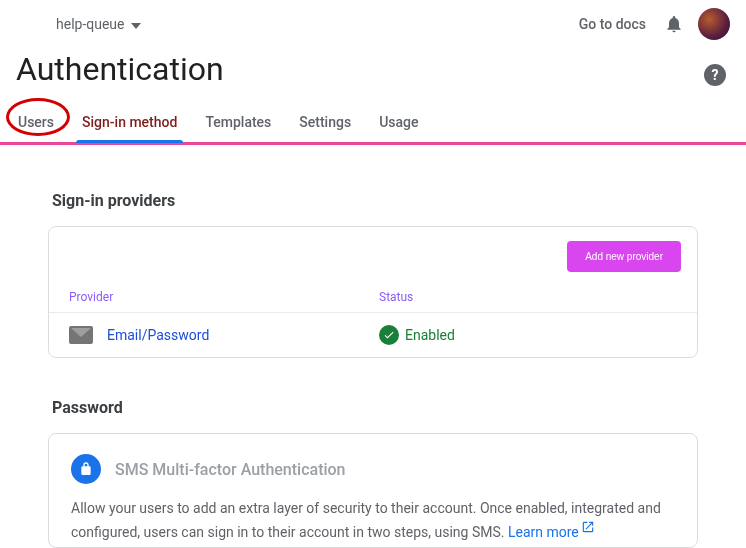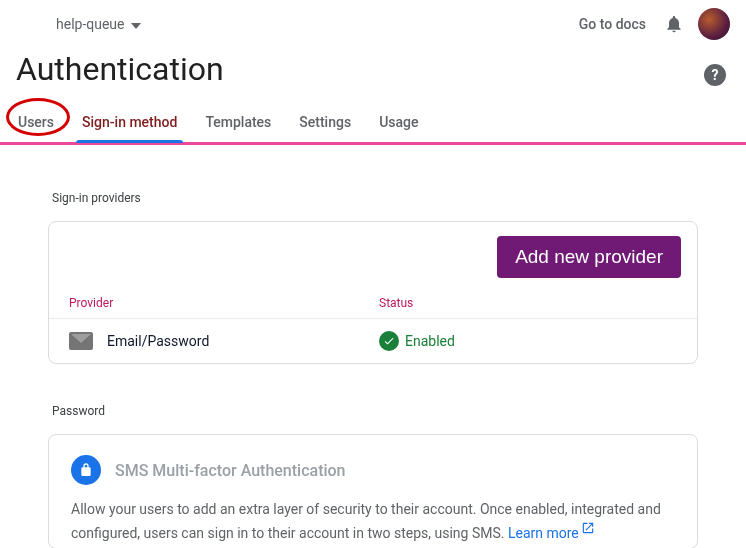--- a/index.html
+++ b/index.html
@@ -90,61 +90,61 @@
     left: 6px; top: 98px;
     width: 64px; height: 38px;
     border: 3px solid #d40000;
     border-radius: 50%;
     pointer-events: none;
   }
   .content {
     padding: 28px 48px 0 48px;
   }
   .section-label {
-    font-size: 12px;
-    font-weight: 400;
+    font-size: 16px;
+    font-weight: 700;
     color: #3c4043;
     margin: 18px 0 16px 4px;
   }
   .card {
     border: 1px solid #dadce0;
     border-radius: 8px;
     background: #fff;
     overflow: hidden;
   }
   .card-toolbar {
     display: flex; justify-content: flex-end;
     padding: 14px 16px 10px 16px;
   }
   .btn-primary {
-    background: #701a75;
+    background: #d946ef;
     color: #fff;
     border: none;
     border-radius: 4px;
     padding: 10px 18px;
-    font-size: 19px;
+    font-size: 10px;
     font-weight: 500;
     cursor: pointer;
   }
   .tbl-head {
     display: flex;
     padding: 8px 20px;
     font-size: 12px;
-    color: #be185d;
+    color: #8b5cf6;
     border-bottom: 1px solid #e8eaed;
   }
   .col-provider { flex: 0 0 310px; }
   .col-status { flex: 1; }
   .tbl-row {
     display: flex;
     align-items: center;
     padding: 12px 20px;
     font-size: 14px;
   }
-  .provider-cell { display:flex; align-items:center; gap: 14px; flex: 0 0 310px; color:#0f172a; }
+  .provider-cell { display:flex; align-items:center; gap: 14px; flex: 0 0 310px; color:#1d4ed8; }
   .mail-icon {
     width: 24px; height: 18px; background:#757575; border-radius:2px;
     position: relative; display:inline-block;
   }
   .mail-icon::before {
     content:''; position:absolute; left:2px; right:2px; top:2px;
     border-top: 9px solid #9e9e9e;
     border-left: 10px solid transparent;
     border-right: 10px solid transparent;
     width:0; height:0;

